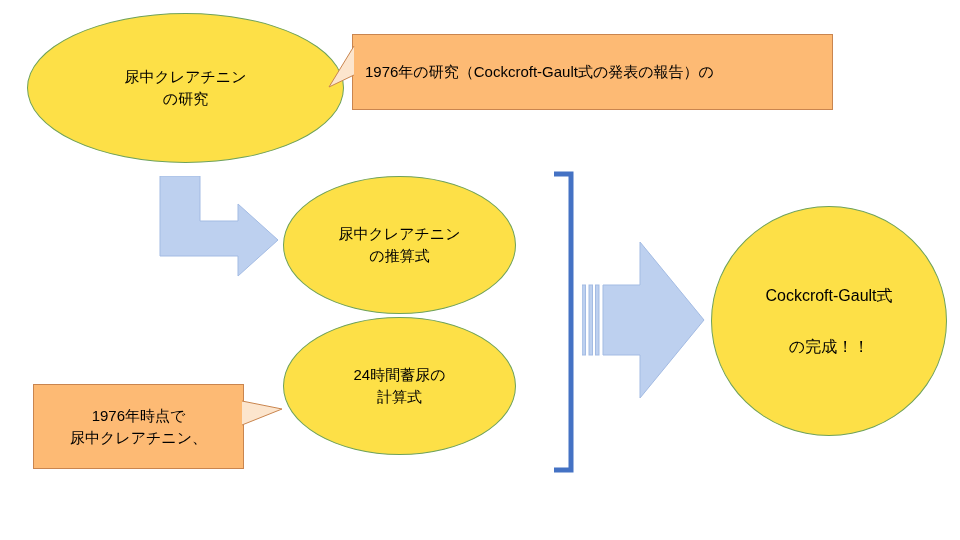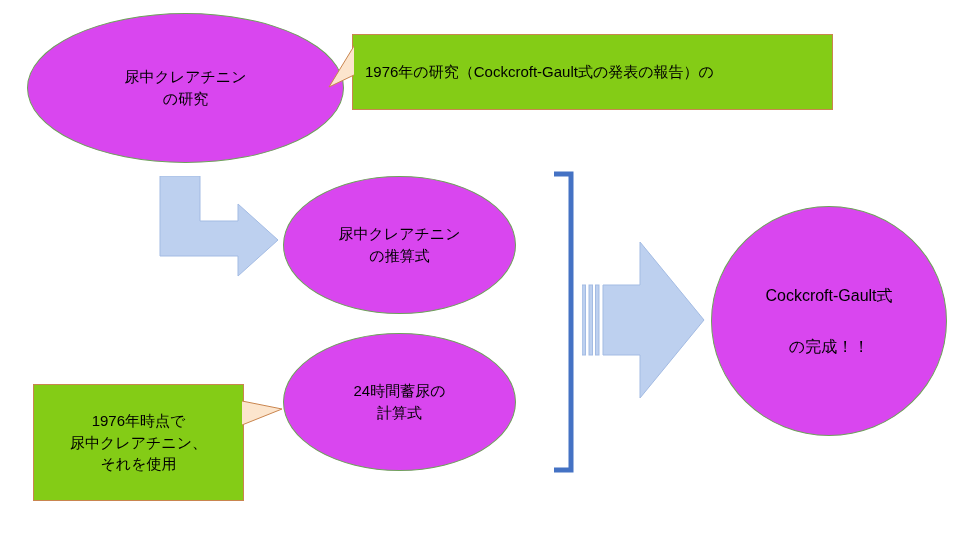--- a/index.html
+++ b/index.html
@@ -12,35 +12,35 @@
   .canvas {
     position: relative;
     width: 960px;
     height: 540px;
     background: #ffffff;
     overflow: hidden;
   }
   .abs { position: absolute; }
   .node {
     position: absolute;
-    background: #d946ef;
+    background: #fde047;
     border: 1.4px solid #6fa25b;
     border-radius: 50%;
     display: flex;
     flex-direction: column;
     align-items: center;
     justify-content: center;
     text-align: center;
     font-size: 15px;
     line-height: 1.45;
   }
   .node.big { font-size: 16px; gap: 28px; }
   .callout {
     position: absolute;
-    background: #84cc16;
+    background: #fdba74;
     border: 1px solid #c9854f;
     font-size: 15px;
     line-height: 1.45;
     display: flex;
     flex-direction: column;
     justify-content: center;
   }
   .callout.left-text { text-align: left; padding: 6px 12px; }
   .callout.center-text { text-align: center; padding: 6px 8px; }
   .tail-svg { position: absolute; overflow: visible; }
@@ -65,33 +65,32 @@
 
   <svg class="abs" style="left:150px; top:176px;" width="135" height="108">
     <polygon points="10,0 50,0 50,45 88,45 88,28 128,64 88,100 88,80 10,80" fill="#bdd0ef" stroke="#a3bbe3" stroke-width="1"></polygon>
   </svg>
 
   <div class="node" style="left:283px; top:176px; width:233px; height:138px;">
     <span>尿中クレアチニン</span>
     <span>の推算式</span>
   </div>
 
-  <div class="node" style="left:283px; top:333px; width:233px; height:138px;">
+  <div class="node" style="left:283px; top:317px; width:233px; height:138px;">
     <span>24時間蓄尿の</span>
     <span>計算式</span>
   </div>
 
-  <div class="callout center-text" style="left:33px; top:384px; width:211px; height:117px;">
+  <div class="callout center-text" style="left:33px; top:384px; width:211px; height:85px;">
     <svg class="tail-svg" style="right:-41px; top:12px;" width="42" height="32">
       <polygon points="0,4 0,28 40,12" fill="#fce5cd"></polygon>
       <polyline points="0,4 40,12 0,28" fill="none" stroke="#c9854f" stroke-width="1"></polyline>
     </svg>
     <span>1976年時点で</span>
     <span>尿中クレアチニン、</span>
-    <span>それを使用</span>
   </div>
 
   <svg class="abs" style="left:548px; top:170px;" width="30" height="304">
     <path d="M6,4 H23 V300 H6" fill="none" stroke="#4472c4" stroke-width="5"></path>
   </svg>
 
   <svg class="abs" style="left:582px; top:232px;" width="124" height="176">
     <rect x="0" y="53" width="3.5" height="70" fill="#bdd0ef" stroke="#a3bbe3" stroke-width="1"></rect>
     <rect x="7" y="53" width="3.5" height="70" fill="#bdd0ef" stroke="#a3bbe3" stroke-width="1"></rect>
     <rect x="13.5" y="53" width="3.5" height="70" fill="#bdd0ef" stroke="#a3bbe3" stroke-width="1"></rect>

